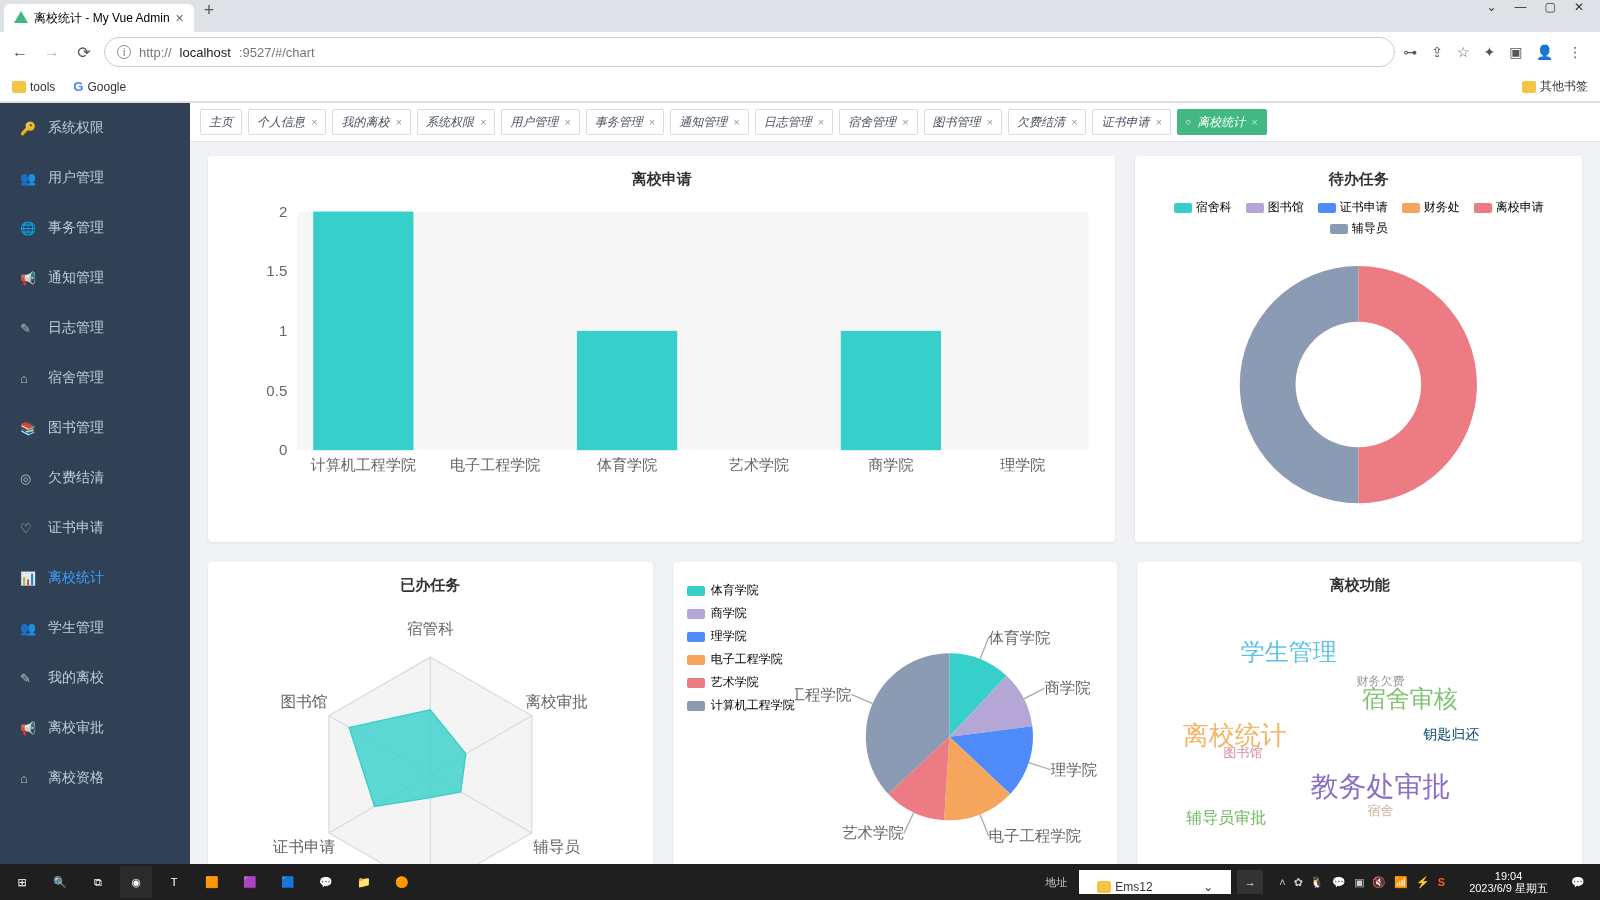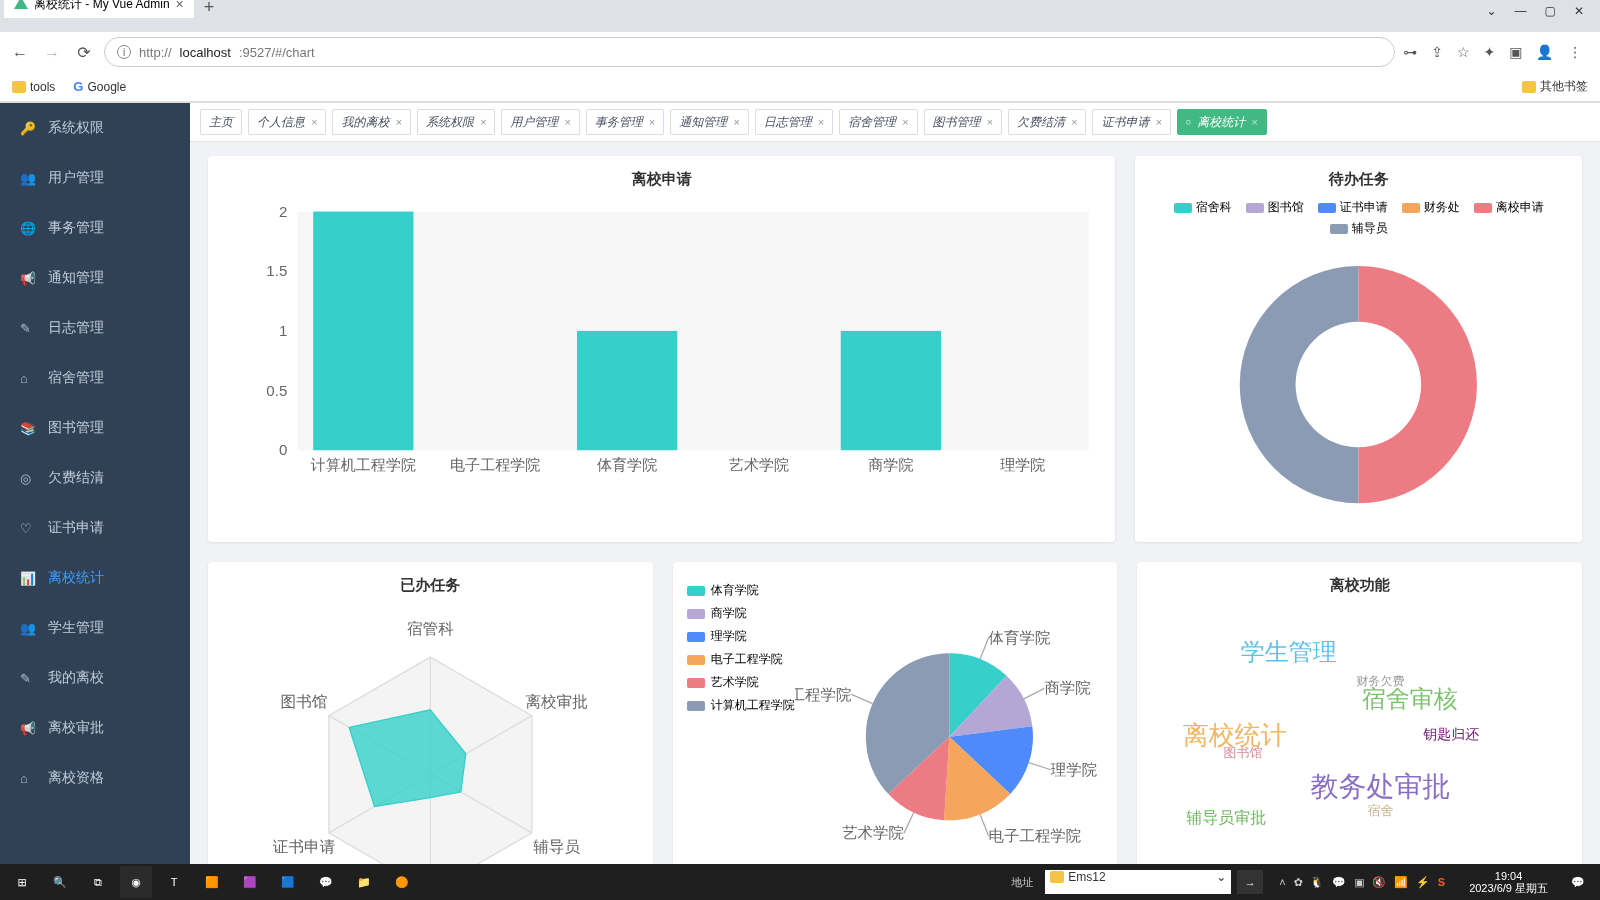--- a/index.html
+++ b/index.html
@@ -1,20 +1,20 @@
 <!DOCTYPE html>
 <html><head>
 <meta charset="utf-8">
 <style>
 * { margin: 0; padding: 0; box-sizing: border-box; font-family: "Microsoft YaHei", Arial, sans-serif; }
 body { background: #f0f0f0; overflow: hidden; width: 1600px; height: 900px; }
 
 
 .browser-chrome { background: #fff; border-bottom: 1px solid #ddd; }
-.tab-bar { display: flex; align-items: flex-end; height: 32px; background: #dee1e6; padding: 14px 4px; }
+.tab-bar { display: flex; align-items: flex-start; height: 32px; background: #dee1e6; padding: 0 4px; }
 .browser-tab { display: flex; align-items: center; background: #fff; border-radius: 6px 6px 0 0; padding: 4px 10px; font-size: 12px; gap: 6px; margin-top: 4px; height: 28px; }
 .browser-tab .fav { width: 14px; height: 14px; background: #41b883; clip-path: polygon(50% 0, 100% 85%, 0 85%); }
 .tab-close { color: #666; cursor: pointer; font-size: 14px; }
 .new-tab { color: #555; font-size: 18px; padding: 0 10px; cursor: pointer; }
 .win-controls { margin-left: auto; display: flex; gap: 18px; padding-right: 12px; color: #333; font-size: 12px; }
 .win-controls span { cursor: pointer; }
 
 .addr-bar { display: flex; align-items: center; height: 40px; padding: 0 8px; gap: 8px; }
 .nav-btn { width: 24px; text-align: center; color: #555; font-size: 16px; cursor: pointer; }
 .nav-btn.disabled { color: #bbb; }
@@ -53,21 +53,21 @@
 .chartbox { width: 100%; }
 
 
 .wordcloud { position: relative; height: 260px; }
 .wordcloud span { position: absolute; font-weight: 500; white-space: nowrap; }
 
 
 .taskbar { position: fixed; bottom: 0; left: 0; right: 0; height: 36px; background: #1f1f1f; display: flex; align-items: center; padding: 0 6px; gap: 6px; color: #fff; font-size: 11px; }
 .tb-icon { width: 32px; height: 32px; display: flex; align-items: center; justify-content: center; cursor: pointer; border-radius: 2px; }
 .tb-addr-label { margin-left: auto; color: #ccc; padding-right: 6px; }
-.tb-addr-box { background: #fff; color: #333; height: 24px; display: flex; align-items: flex-start; padding: 0 5px; width: 186px; justify-content: space-between; font-size: 12px; }
+.tb-addr-box { background: #fff; color: #333; height: 24px; display: flex; align-items: flex-end; padding: 0 18px; width: 152px; justify-content: space-between; font-size: 12px; }
 .tb-go { background: #333; width: 26px; height: 24px; display: flex; align-items: center; justify-content: center; cursor: pointer; }
 .tray { display: flex; gap: 8px; padding: 0 10px; align-items: center; color: #ccc; }
 .clock { text-align: center; line-height: 1.1; padding: 0 8px; }
 
 svg text { font-size: 12px; fill: #666; }
 </style>
 </head>
 <body>
 
 <div class="browser-chrome">
@@ -336,21 +336,21 @@
           </div>
         </div>
         <div class="card" style="flex:1">
           <div class="card-title">离校功能</div>
           <div class="wordcloud" id="wordcloud">
               <span style="font-size: 24px; color: rgb(90, 193, 232); left: 33%; top: 18%; transform: translate(-50%, -50%);">学生管理</span>
               <span style="font-size: 12px; color: rgb(153, 153, 153); left: 55%; top: 29%; transform: translate(-50%, -50%);">财务欠费</span>
               <span style="font-size: 24px; color: rgb(124, 195, 110); left: 62%; top: 36%; transform: translate(-50%, -50%);">宿舍审核</span>
               <span style="font-size: 26px; color: rgb(243, 181, 98); left: 20%; top: 50%; transform: translate(-50%, -50%);">离校统计</span>
               <span style="font-size: 13px; color: rgb(216, 139, 155); left: 22%; top: 57%; transform: translate(-50%, -50%);">图书馆</span>
-              <span style="font-size: 14px; color: #701a75; left: 72%; top: 50%; transform: translate(-50%, -50%);">钥匙归还</span>
+              <span style="font-size: 14px; color: #0c4a6e; left: 72%; top: 50%; transform: translate(-50%, -50%);">钥匙归还</span>
               <span style="font-size: 28px; color: rgb(139, 111, 196); left: 55%; top: 70%; transform: translate(-50%, -50%);">教务处审批</span>
               <span style="font-size: 13px; color: rgb(201, 178, 143); left: 55%; top: 79%; transform: translate(-50%, -50%);">宿舍</span>
               <span style="font-size: 16px; color: rgb(111, 184, 95); left: 18%; top: 82%; transform: translate(-50%, -50%);">辅导员审批</span>
             </div>
         </div>
       </div>
     </div>
   </div>
 </div>
 

